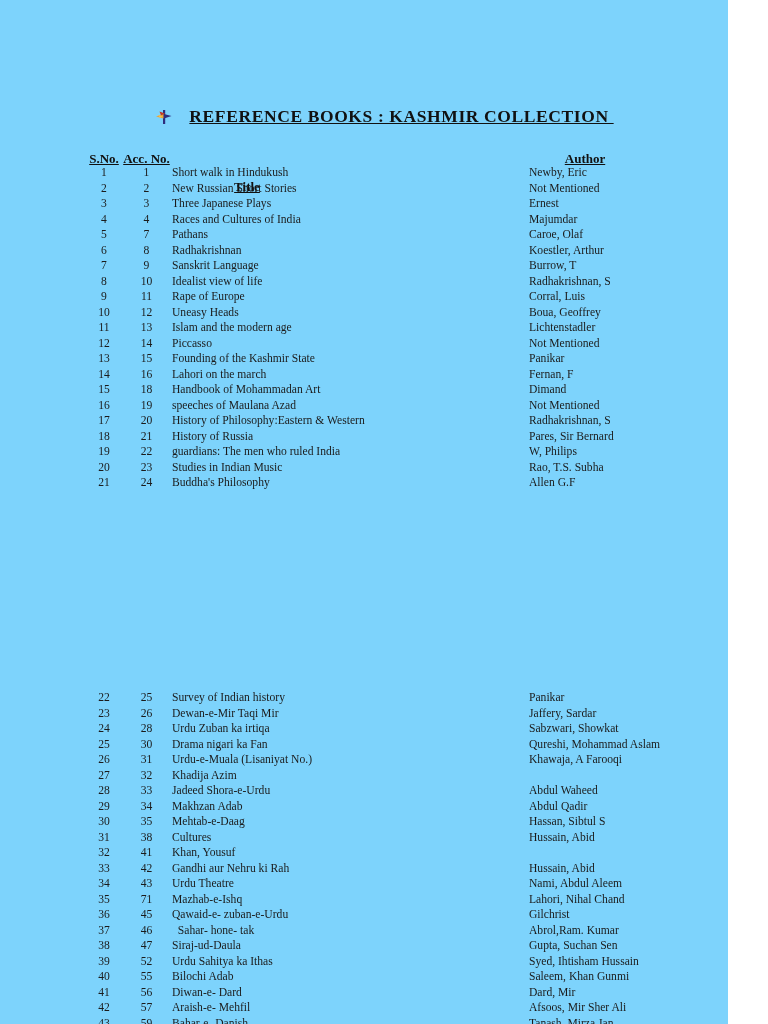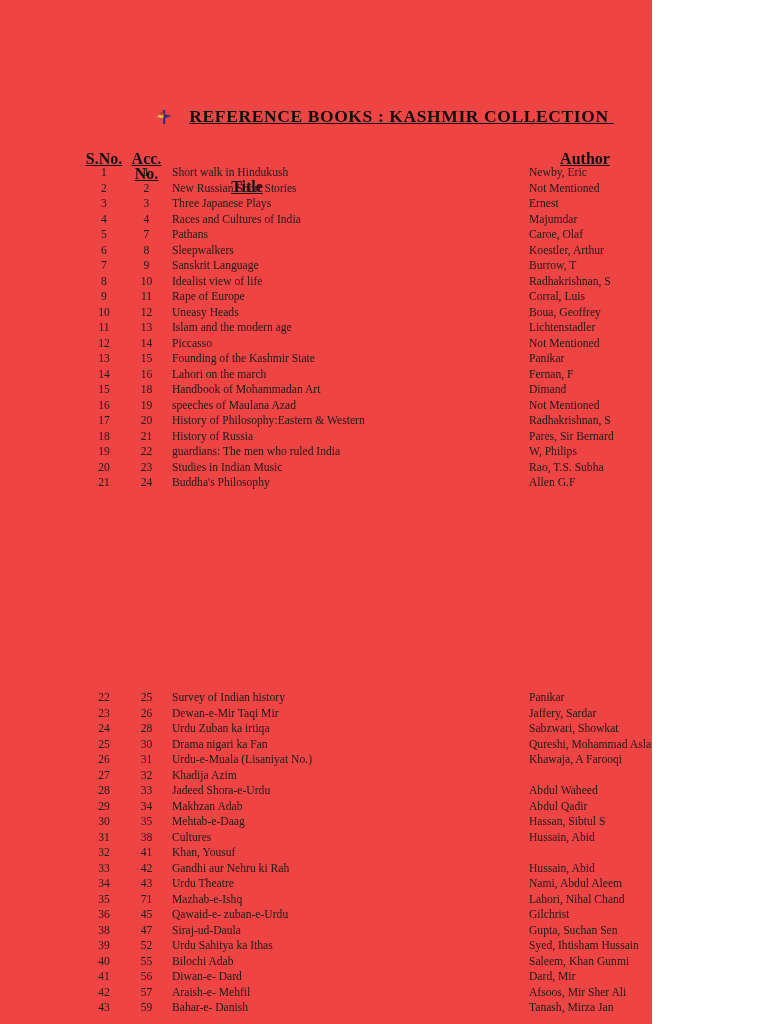--- a/index.html
+++ b/index.html
@@ -2,23 +2,23 @@
 <html><head>
 <meta charset="utf-8">
 <style>
   html, body {
     margin: 0;
     padding: 0;
     background: #ffffff;
   }
   .page {
     position: relative;
-    width: 652px;
+    width: 728px;
     height: 1024px;
-    background: #ef4444;
+    background: #7dd3fc;
     overflow: hidden;
     font-family: "Liberation Serif", serif;
     color: #1b1b1b;
   }
   .heading-row {
     position: absolute;
     top: 106px;
     left: 0;
     width: 768px;
     display: flex;
@@ -41,21 +41,21 @@
   }
   .col-grid {
     display: grid;
     grid-template-columns: 38px 47px 357px 1fr;
   }
   .table-header {
     position: absolute;
     top: 151px;
     left: 85px;
     width: 640px;
-    font-size: 16px;
+    font-size: 13px;
     font-weight: bold;
     color: #111111;
     height: 15px;
     line-height: 15px;
   }
   .table-header .hc { text-align: center; }
   .table-header .hspan {
     display: inline-block;
     text-decoration: underline;
   }
@@ -143,21 +143,21 @@
       </div>
       <div class="row col-grid">
         <div class="cell-sno">5</div>
         <div class="cell-acc">7</div>
         <div class="cell-title">Pathans</div>
         <div class="cell-author">Caroe, Olaf</div>
       </div>
       <div class="row col-grid">
         <div class="cell-sno">6</div>
         <div class="cell-acc">8</div>
-        <div class="cell-title">Sleepwalkers</div>
+        <div class="cell-title">Radhakrishnan</div>
         <div class="cell-author">Koestler, Arthur</div>
       </div>
       <div class="row col-grid">
         <div class="cell-sno">7</div>
         <div class="cell-acc">9</div>
         <div class="cell-title">Sanskrit Language</div>
         <div class="cell-author">Burrow, T</div>
       </div>
       <div class="row col-grid">
         <div class="cell-sno">8</div>
@@ -327,20 +327,26 @@
         <div class="cell-title">Mazhab-e-Ishq</div>
         <div class="cell-author">Lahori, Nihal Chand</div>
       </div>
       <div class="row col-grid">
         <div class="cell-sno">36</div>
         <div class="cell-acc">45</div>
         <div class="cell-title">Qawaid-e- zuban-e-Urdu</div>
         <div class="cell-author">Gilchrist</div>
       </div>
       <div class="row col-grid">
+        <div class="cell-sno">37</div>
+        <div class="cell-acc">46</div>
+        <div class="cell-title">  Sahar- hone- tak</div>
+        <div class="cell-author">Abrol,Ram. Kumar</div>
+      </div>
+      <div class="row col-grid">
         <div class="cell-sno">38</div>
         <div class="cell-acc">47</div>
         <div class="cell-title">Siraj-ud-Daula</div>
         <div class="cell-author">Gupta, Suchan Sen</div>
       </div>
       <div class="row col-grid">
         <div class="cell-sno">39</div>
         <div class="cell-acc">52</div>
         <div class="cell-title">Urdu Sahitya ka Ithas</div>
         <div class="cell-author">Syed, Ihtisham Hussain</div>

